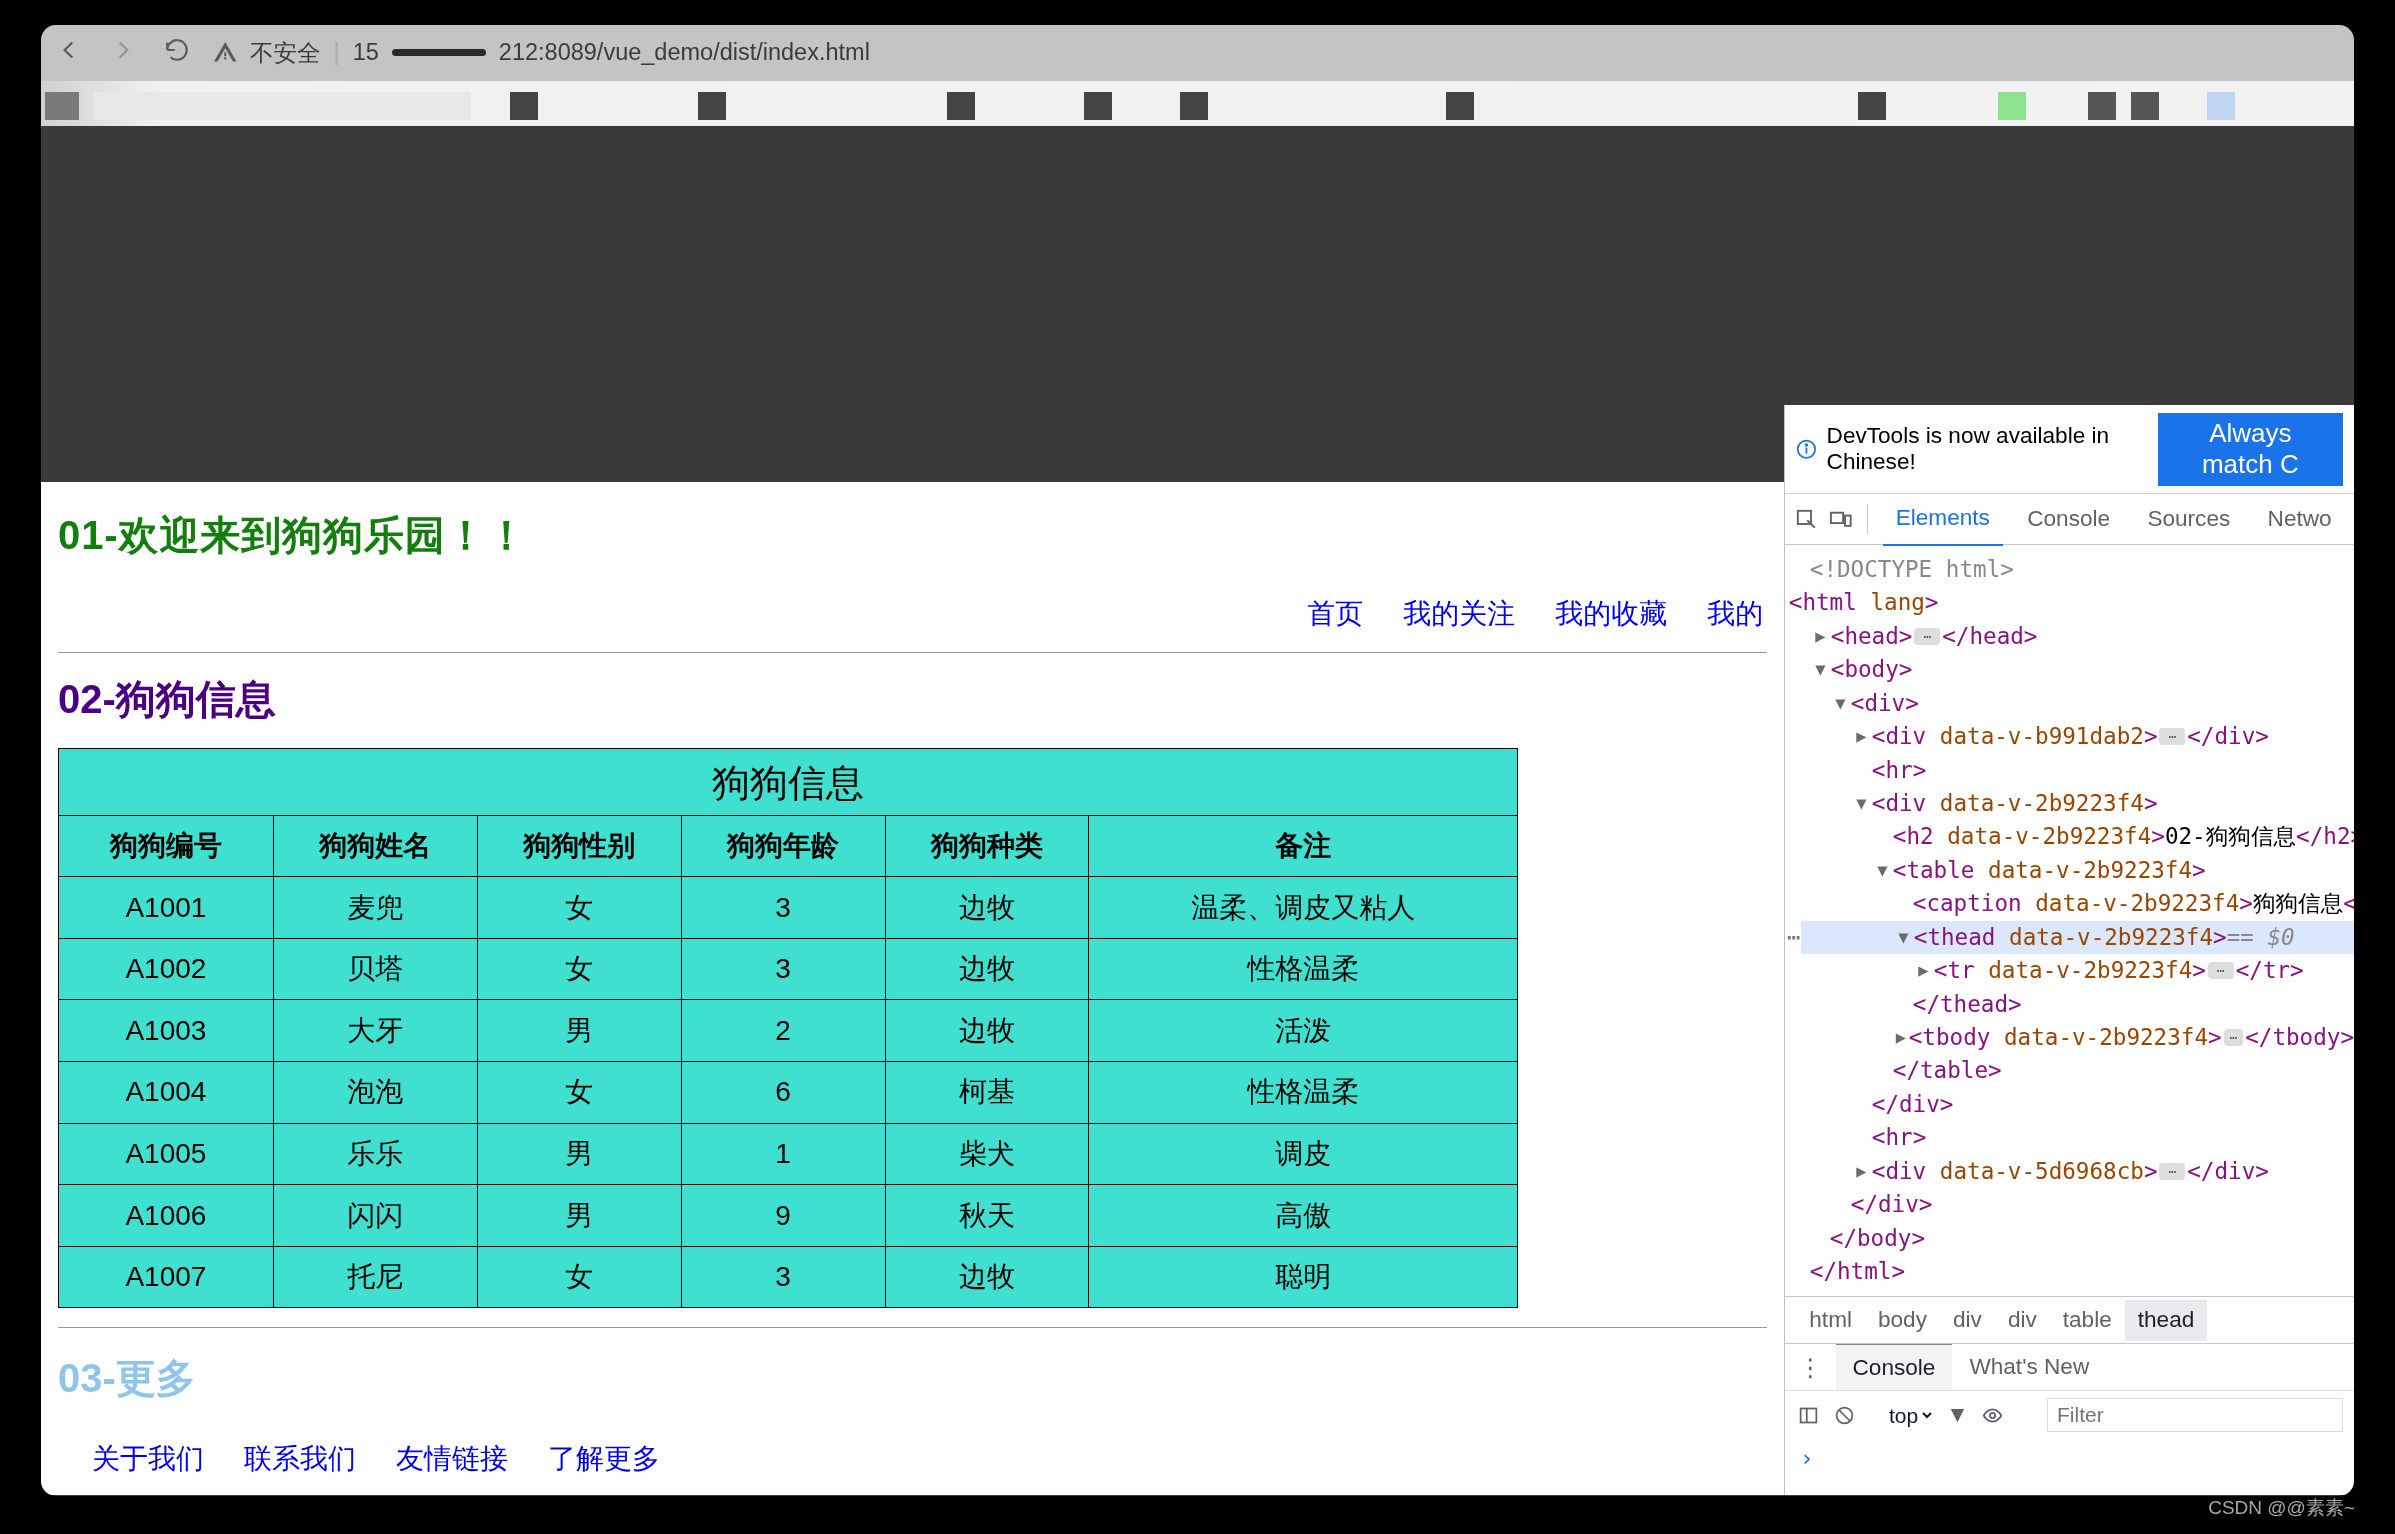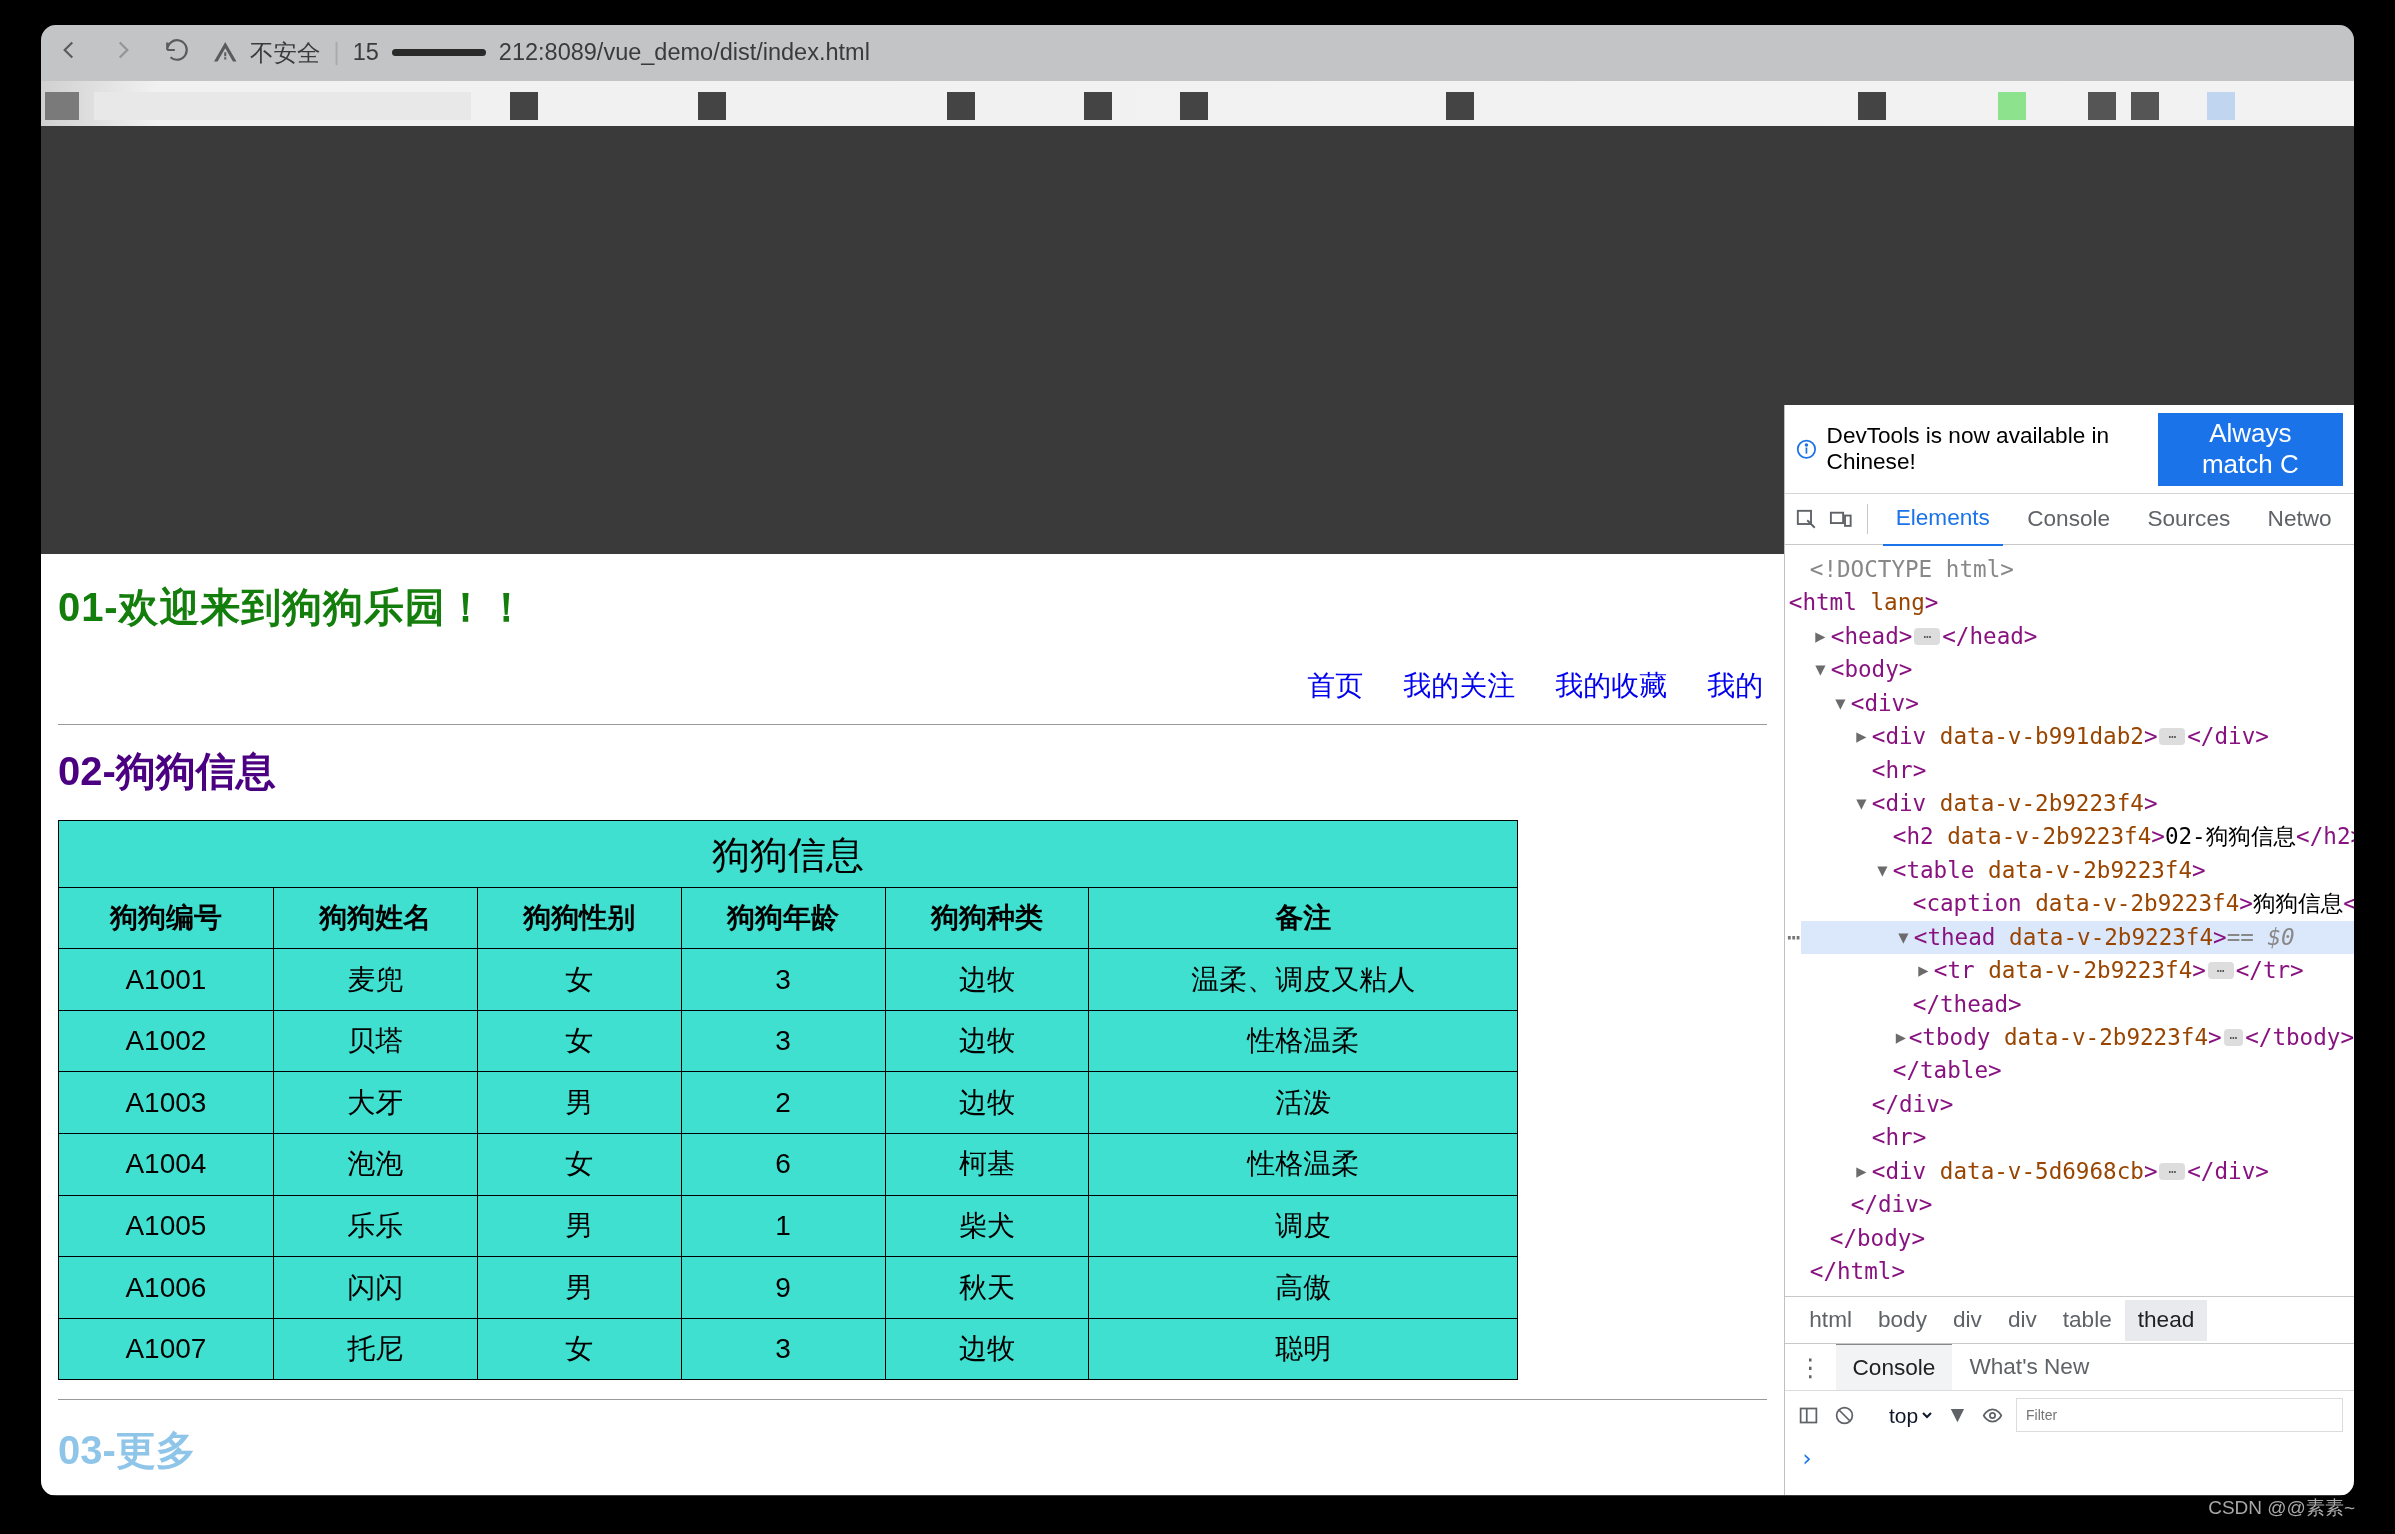--- a/index.html
+++ b/index.html
@@ -166,21 +166,21 @@
       display: flex; align-items: center; gap: 11.3px;
       border-top: 0.9px solid #dcdcdc;
       height: 49px; padding: 0 11.3px;
     }
     .dt-console-bar .small-icon { width: 24.5px; height: 24.5px; display:flex;align-items:center;justify-content:center; }
     .dt-console-bar select {
       border: none; font-size: 21px; color: #0f172a; background: transparent; margin-left: 17px;
     }
     .dt-console-bar input {
       border: 0.9px solid #dcdcdc;
-      padding: 5.6px 9.4px; font-size: 14px; flex: 1; height: 34px;
+      padding: 5.6px 9.4px; font-size: 21px; flex: 1; height: 34px; margin-left: 31px;
     }
     .dt-console-body { height: 56px; padding: 5.6px 15px; color: #1a73e8; font-family: Menlo, monospace; font-size: 22.6px; }
     .watermark {
       position: absolute; right: 40px; bottom: 13px;
       color: #a8a8a8; font-size: 19px; font-family: Arial, sans-serif;
     }
     .ind1{padding-left:21px}.ind2{padding-left:41px}.ind3{padding-left:62px}
     .ind4{padding-left:83px}.ind5{padding-left:104px}.ind6{padding-left:124px}
   </style>
 </head>
@@ -313,20 +313,26 @@
               <td class="col2">女</td>
               <td class="col3">3</td>
               <td class="col4">边牧</td>
               <td class="col5">聪明</td>
             </tr>
           </tbody>
       </table>
 
       <hr>
       <h2 class="h-blue">03-更多</h2>
+      <div class="links-row">
+        <a>关于我们</a>
+        <a>联系我们</a>
+        <a>友情链接</a>
+        <a>了解更多</a>
+      </div>
     </div>
 
     <div class="devtools">
       <div class="dt-banner">
         <svg class="info-icon" viewBox="0 0 24 24" fill="none" stroke="#1a73e8" stroke-width="2">
             <circle cx="12" cy="12" r="10"></circle>
             <line x1="12" y1="10" x2="12" y2="17"></line>
             <circle cx="12" cy="7" r="1" fill="#1a73e8"></circle>
           </svg>
         <span>DevTools is now available in Chinese!</span>

